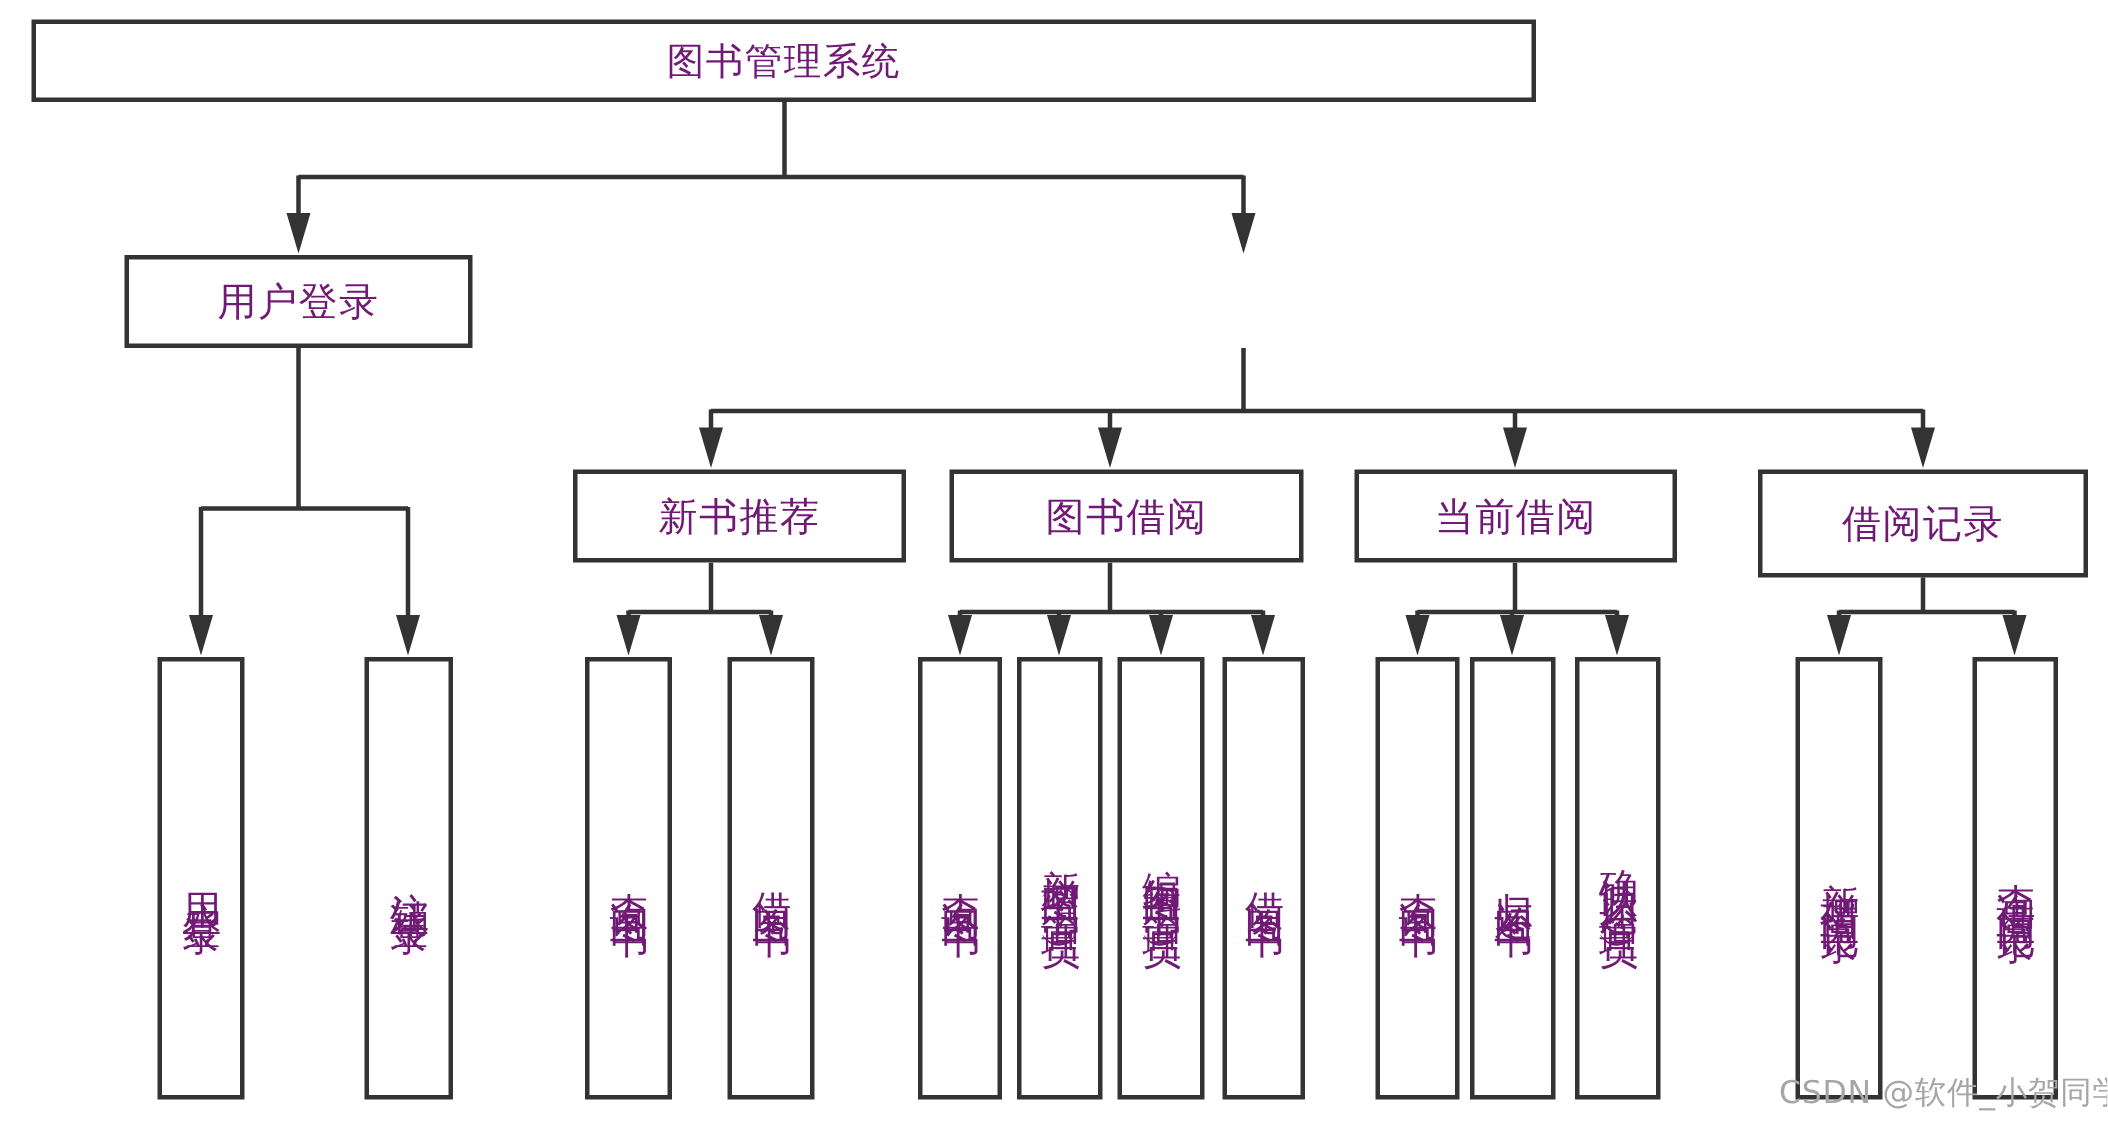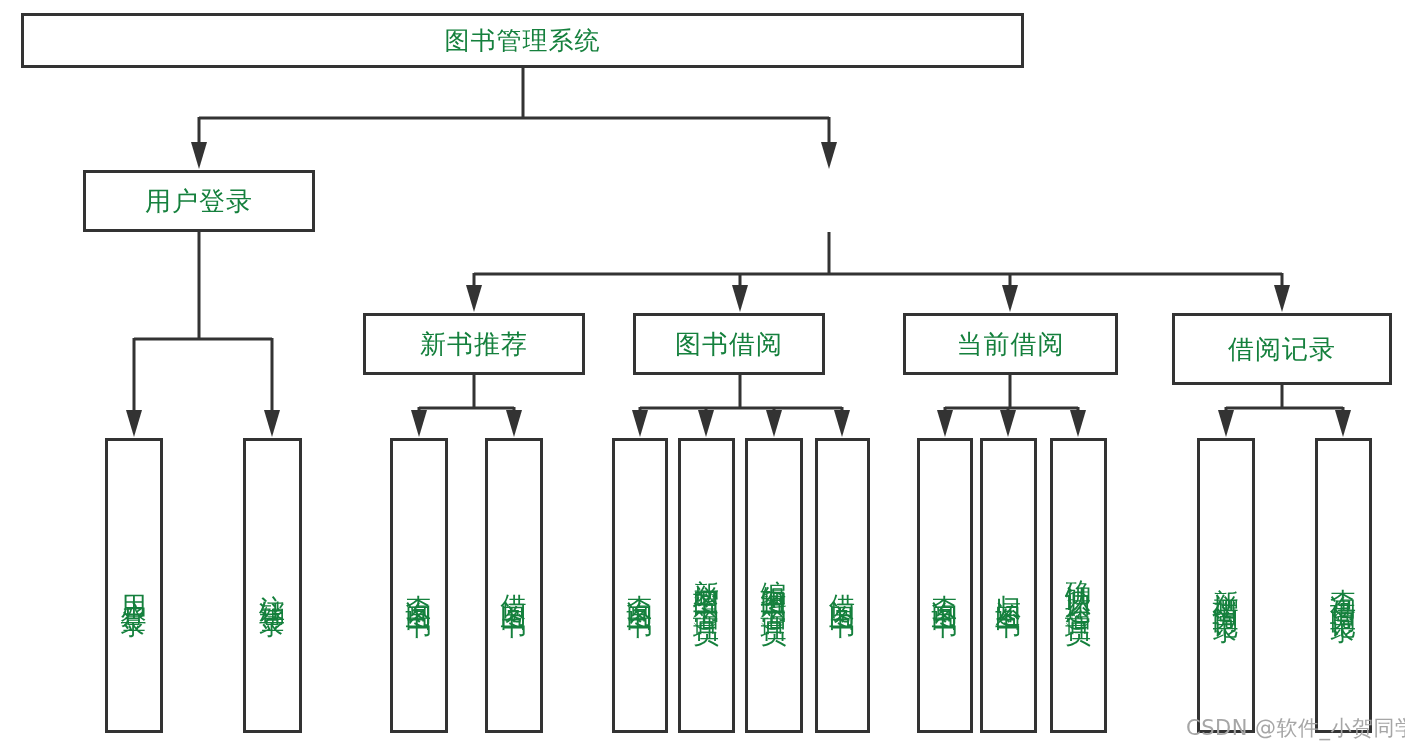--- a/index.html
+++ b/index.html
@@ -10,21 +10,21 @@
     background:#ffffff;
     font-family:"DejaVu Sans","Liberation Sans",sans-serif;
     overflow:hidden;
   }
   .connectors{position:absolute;left:0;top:0;width:1405px;height:747px;}
   .node{
     position:absolute;
     box-sizing:border-box;
     border:3px solid #333333;
     background:#ffffff;
-    color:#15803d;
+    color:#701a75;
     display:flex;
     align-items:center;
     justify-content:center;
     text-align:center;
   }
   .h-node{font-size:26px;letter-spacing:1px;white-space:nowrap;}
   .root-node{font-size:25px;}
   .v-node{
     writing-mode:vertical-rl;
     font-size:26px;
@@ -78,24 +78,24 @@
   </svg>
 
   <div class="node h-node root-node" style="left:21px;top:13px;width:1003px;height:55px;">
     <span>图书管理系统</span>
   </div>
 
   <div class="node h-node" style="left:83px;top:170px;width:232px;height:62px;">
     <span>用户登录</span>
   </div>
 
-  <div class="node h-node" style="left:363px;top:313px;width:222px;height:62px;">
+  <div class="node h-node" style="left:382px;top:313px;width:222px;height:62px;">
     <span>新书推荐</span>
   </div>
-  <div class="node h-node" style="left:633px;top:313px;width:192px;height:62px;">
+  <div class="node h-node" style="left:633px;top:313px;width:236px;height:62px;">
     <span>图书借阅</span>
   </div>
   <div class="node h-node" style="left:903px;top:313px;width:215px;height:62px;">
     <span>当前借阅</span>
   </div>
   <div class="node h-node" style="left:1172px;top:313px;width:220px;height:72px;">
     <span>借阅记录</span>
   </div>
 
   <div class="node v-node" style="left:105px;top:438px;width:58px;height:295px;">

